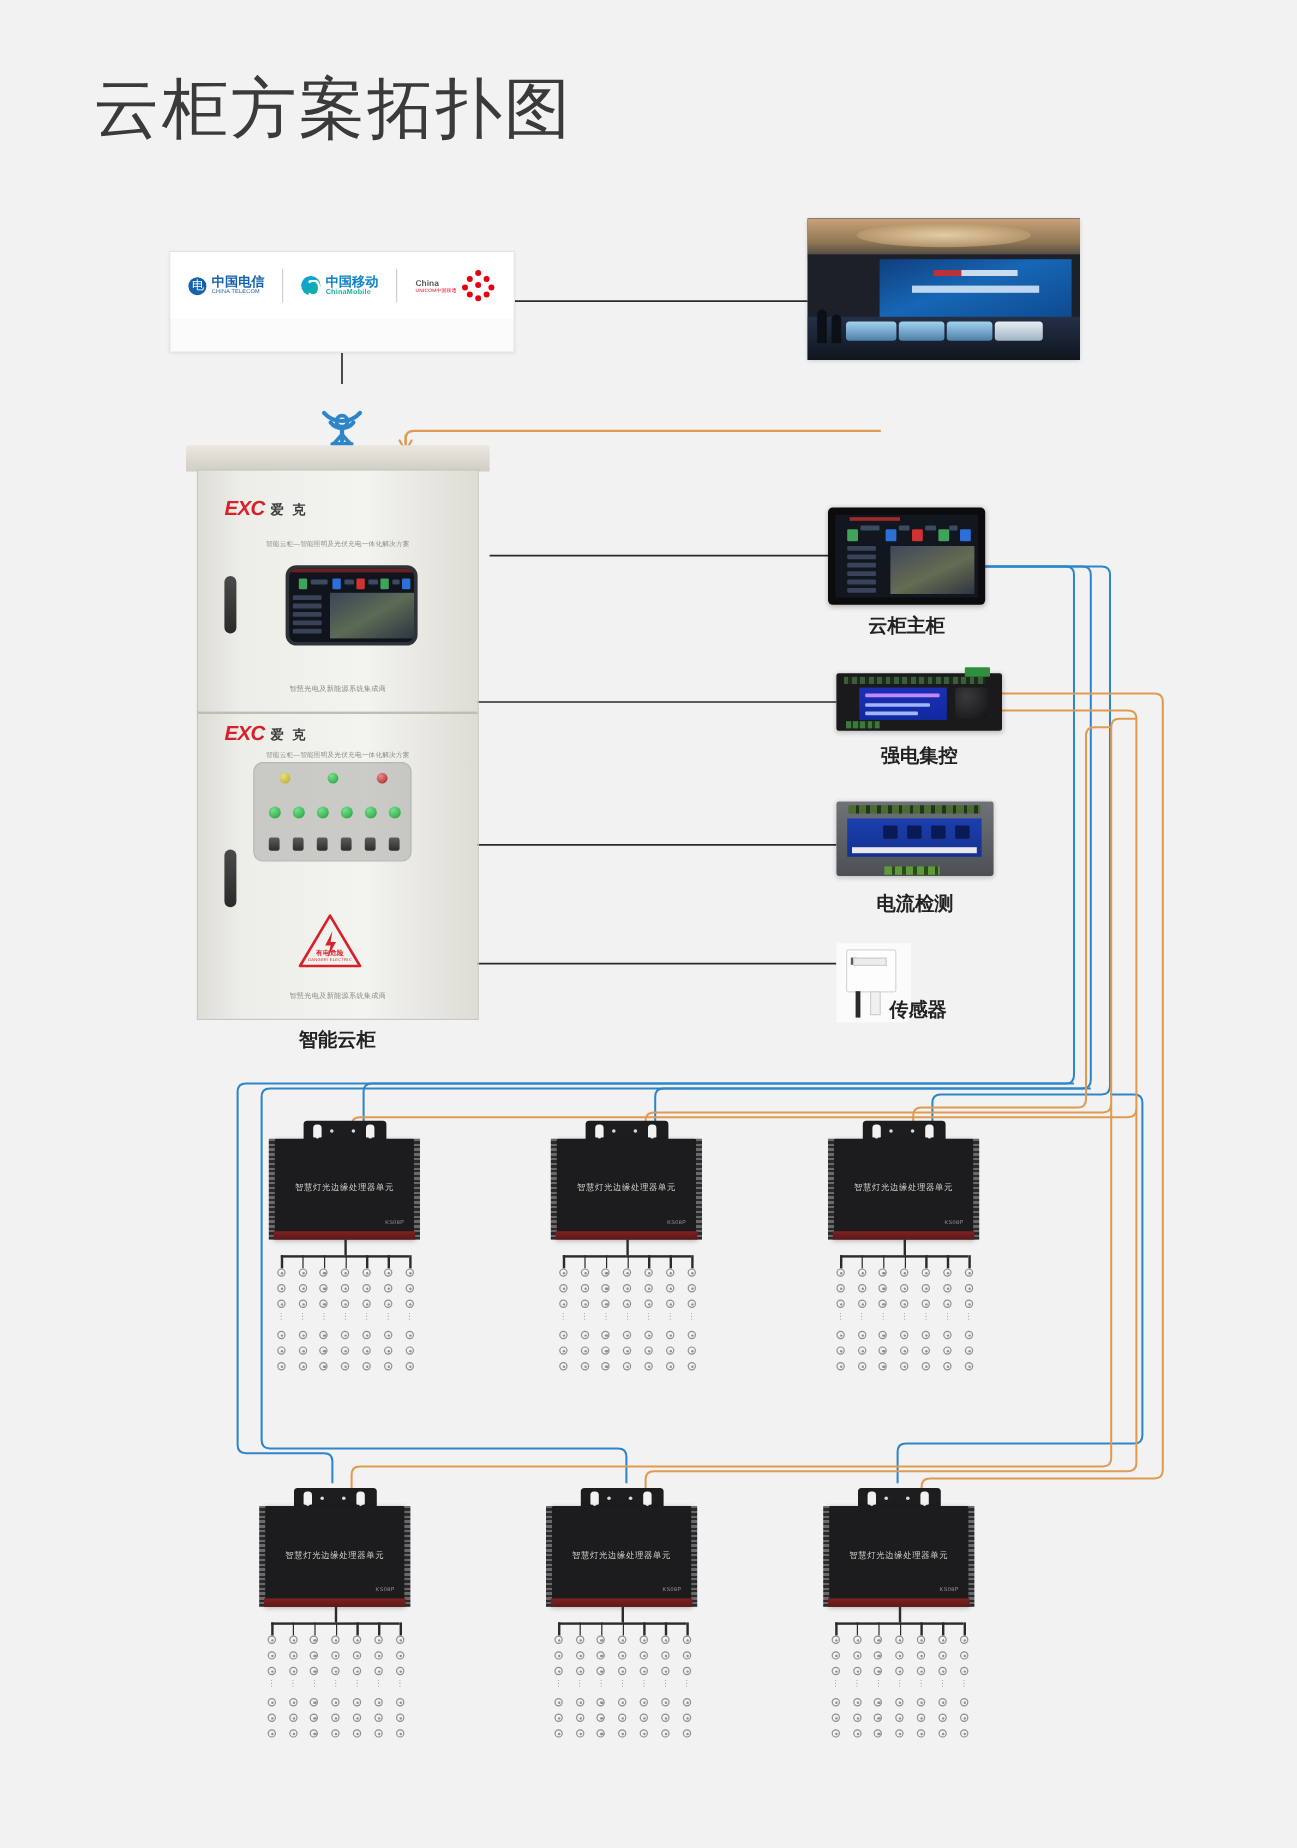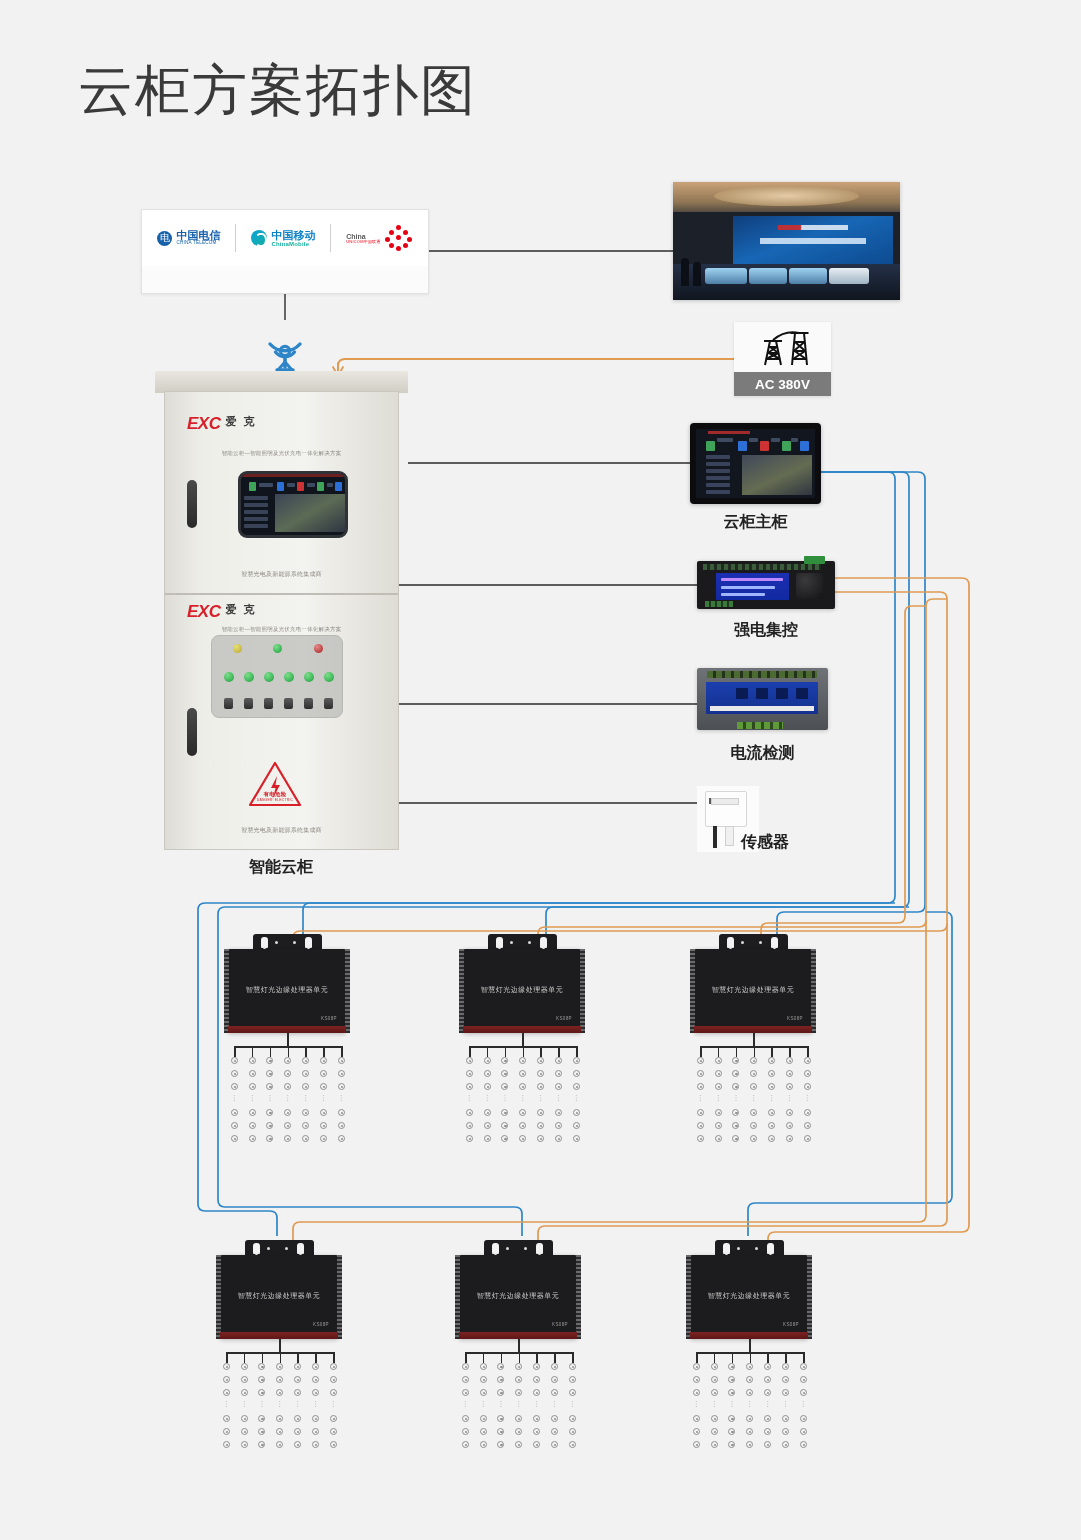--- a/index.html
+++ b/index.html
@@ -140,21 +140,21 @@
     background: linear-gradient(180deg,#e9e7df,#cfcdc4);
     border-radius: 2px 2px 0 0;
   }
   #cab-body {
     position:absolute; left:9px; top:20px; width:235px; height:459px;
     background: linear-gradient(90deg,#dddcd6 0%,#eeeee9 16%,#f3f3ef 60%,#dedcd5 100%);
     border:1px solid #c9c7c0;
   }
   #cab-seam { position:absolute; left:0; top:201px; width:100%; height:2px; background:#bfbdb6; }
   .exc-logo {
-    position:absolute; display:flex; gap:5px;
+    position:absolute; display:flex; align-items:center; gap:5px;
     font-style: italic; font-weight: 900; font-size: 17px; color:#d8202a;
     letter-spacing:-0.5px;
   }
   .exc-cn { font-style:normal; font-weight:bold; font-size:11px; color:#3a3a3a; letter-spacing:2px; }
   .cab-sub {
     position:absolute; width:100%; text-align:center;
     font-size: 5.5px; color:#8d8b85; letter-spacing:.2px; white-space:nowrap;
   }
   #cab-screen {
     position:absolute; left:73px; top:79px; width:110px; height:67px;
@@ -426,38 +426,20 @@
     </div>
     <div id="cr-floor"></div>
     <div class="cr-desk" style="left:32px;width:42px"></div>
     <div class="cr-desk" style="left:76px;width:38px"></div>
     <div class="cr-desk" style="left:116px;width:38px"></div>
     <div class="cr-desk" style="left:156px;width:40px;background:linear-gradient(180deg,#e8eef2,#9fb3c4)"></div>
     <div class="cr-person" style="left:8px"></div>
     <div class="cr-person" style="left:20px;height:24px"></div>
   </div>
 
-  <div id="ac-box">
-    <div id="ac-icon-area">
-      <svg width="56" height="40" viewBox="0 0 56 40">
-        <g stroke="#111" stroke-width="2" fill="none">
-          <path d="M10 38 L15 14 M26 38 L21 14 M15 14 L21 14"></path>
-          <path d="M11 32 L25 32 M12.5 26 L23.5 26 M14 20 L22 20"></path>
-          <path d="M11 32 L23.5 26 M12.5 26 L22 20 M25 32 L14 26 M23.5 26 L15 20"></path>
-          <path d="M9 14 L27 14"></path>
-          <path d="M37 38 L40 6 M52 38 L49 6 M40 6 L49 6"></path>
-          <path d="M38 32 L51 32 M38.8 24 L50.2 24 M39.6 15 L49.4 15"></path>
-          <path d="M38 32 L50.2 24 M38.8 24 L49.4 15 M51 32 L39.6 24 M50.2 24 L40 15"></path>
-          <path d="M35.5 6 L53.5 6"></path>
-          <path d="M18 13 Q30 3 44 6"></path>
-        </g>
-      </svg>
-    </div>
-    <div id="ac-caption">AC 380V</div>
-  </div>
 
   <div id="antenna">
     <svg width="74" height="56" viewBox="0 0 74 56">
       <g stroke="#2e86c8" fill="none" stroke-width="3.4" stroke-linecap="round">
         <path d="M22 42 A20 20 0 0 1 52 42" transform="rotate(180 37 34)"></path>
         <path d="M27.5 34 A12 12 0 0 1 46.5 34" transform="rotate(180 37 34)"></path>
       </g>
       <circle cx="37" cy="33" r="4.6" fill="none" stroke="#2e86c8" stroke-width="3.2"></circle>
       <path d="M37 38 L37 49" stroke="#2e86c8" stroke-width="3.6" stroke-linecap="round"></path>
       <path d="M29 52 L45 52" stroke="#2e86c8" stroke-width="3.4" stroke-linecap="round"></path>

